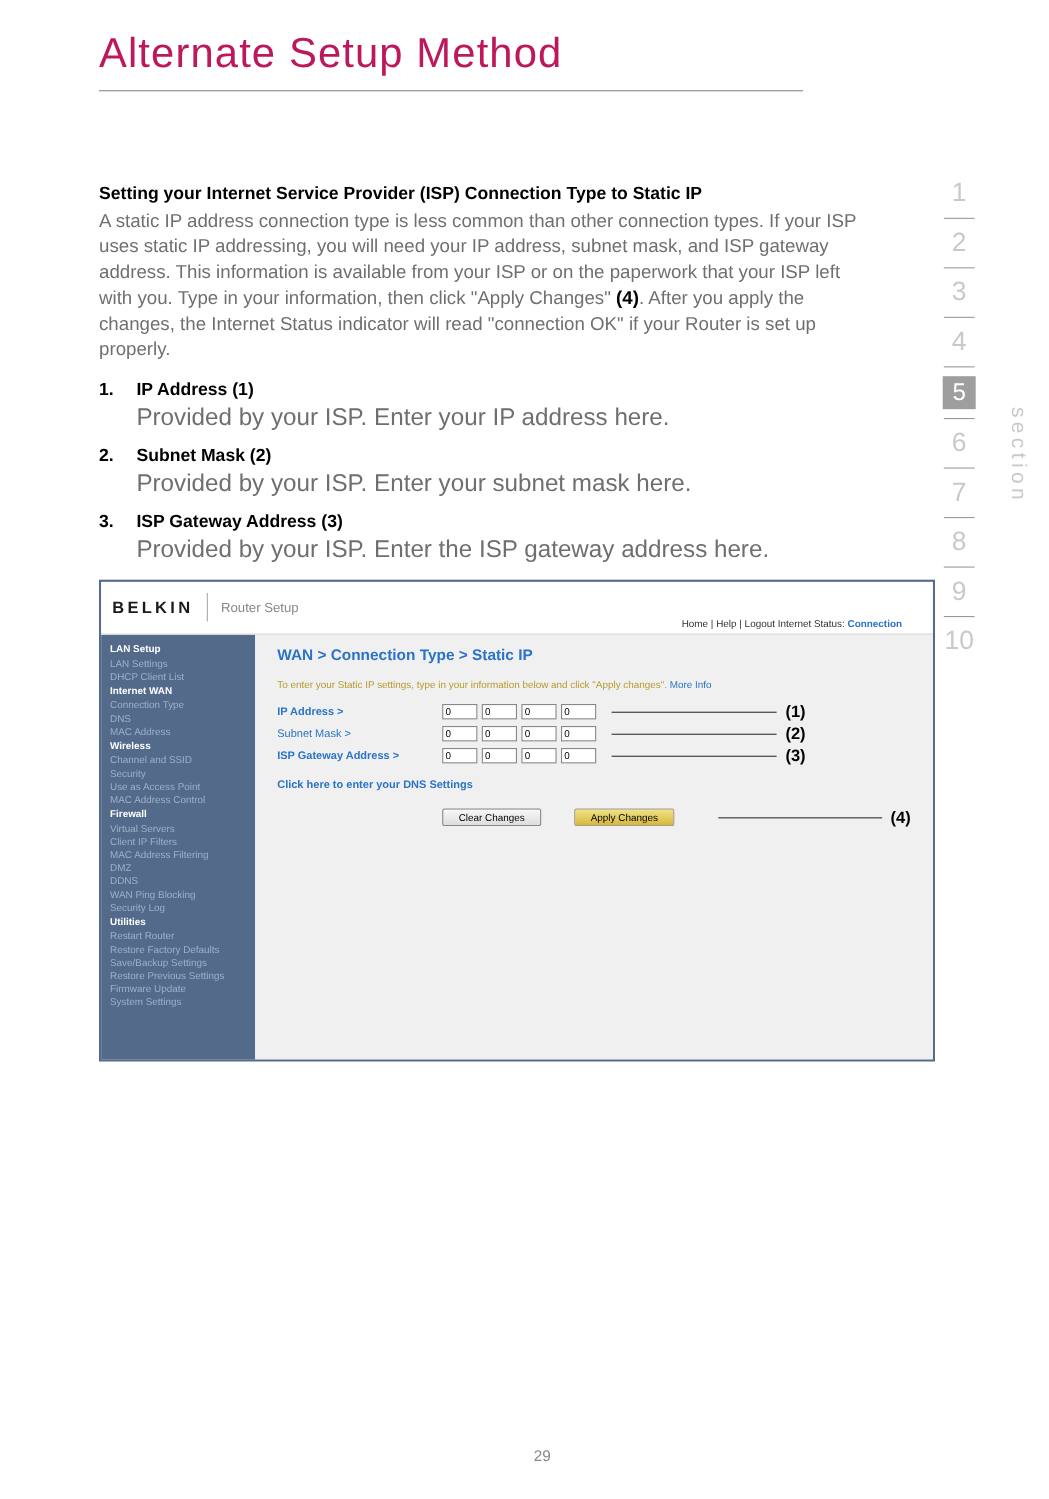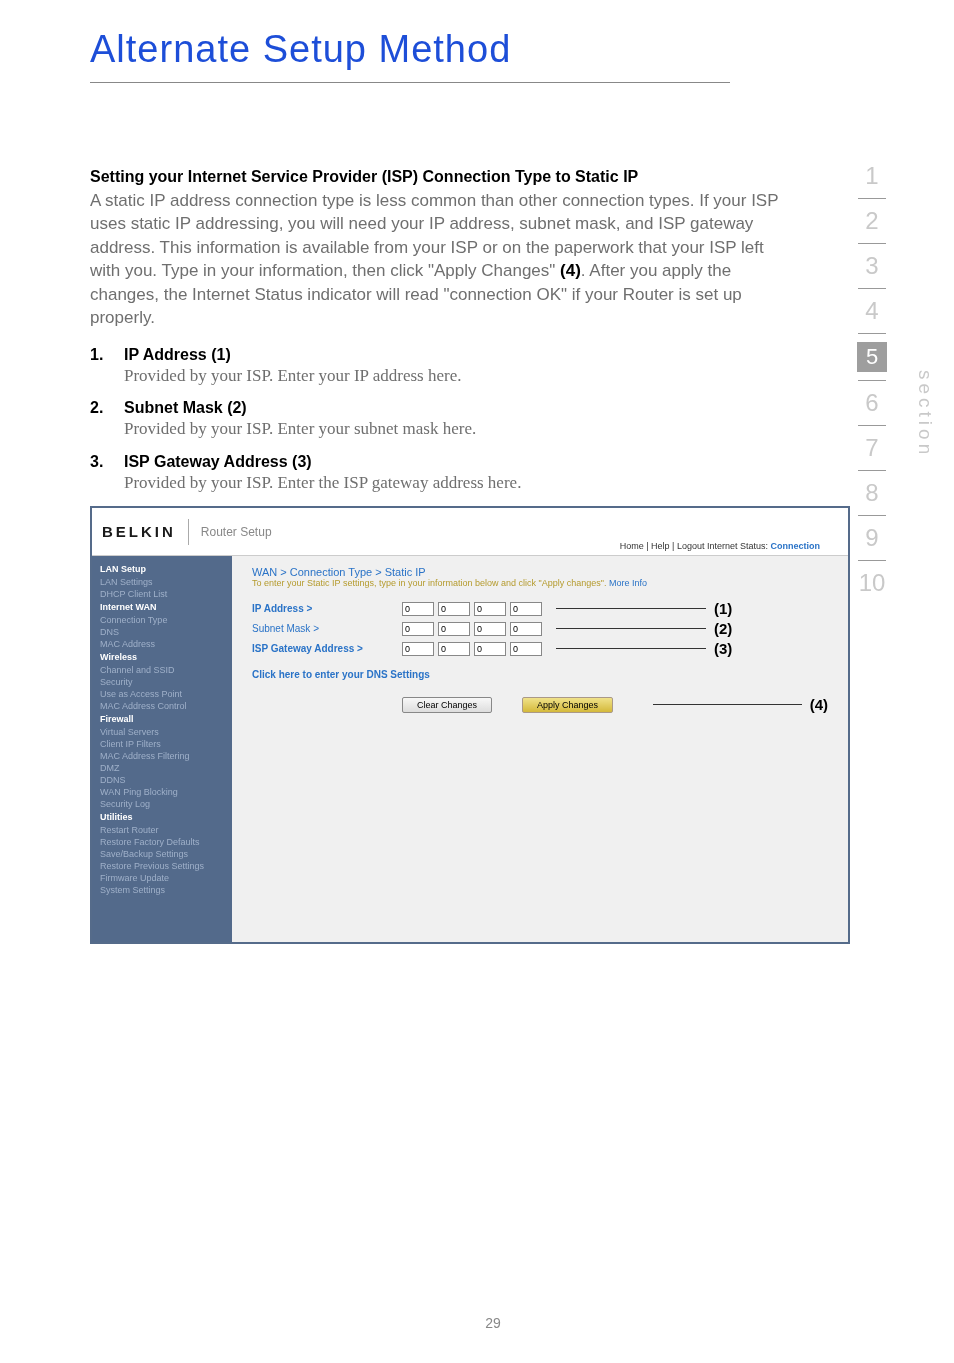--- a/index.html
+++ b/index.html
@@ -10,21 +10,21 @@
     height: 1363px;
     position: relative;
     color: #000;
   }
   .page-title {
     position: absolute;
     top: 28px;
     left: 90px;
     font-size: 38px;
     font-weight: 300;
-    color: #1d4ed8;
+    color: #be185d;
     letter-spacing: 1px;
   }
   .title-underline {
     position: absolute;
     top: 82px;
     left: 90px;
     width: 640px;
     height: 1px;
     background: #888;
   }
@@ -45,21 +45,21 @@
     color: #6f6f6f;
     line-height: 1.38;
     margin-bottom: 16px;
   }
   .section-para .bold { font-weight: bold; color: #000; }
   .numlist { list-style: none; }
   .numitem { display: flex; margin-bottom: 12px; }
   .numitem .num { font-size: 16px; font-weight: bold; width: 34px; flex: 0 0 34px; }
   .numitem .body { flex: 1; }
   .numitem .h { font-size: 16px; font-weight: bold; }
-  .numitem .p { font-size: 17px; color: #6f6f6f; line-height: 1.38; font-family: Liberation Serif, serif; }
+  .numitem .p { font-size: 22px; color: #6f6f6f; line-height: 1.38; }
 
   
   .shot {
     position: relative;
     width: 760px;
     height: 438px;
     background: #fff;
     border: 2px solid #556b8a;
     margin-top: 6px;
   }
@@ -106,21 +106,21 @@
   }
   .shot-side .grp { color: #fff; font-weight: bold; padding: 2px 8px; }
   .shot-side .itm { padding: 1px 21px 1px 8px; color: #9fb0c9; }
   .shot-main {
     flex: 1;
     background: #f0f0f0;
     padding: 10px 20px;
     position: relative;
     font-size: 10px;
   }
-  .breadcrumb { color: #2a73c7; font-weight: normal; font-size: 11px; }
+  .breadcrumb { color: #2a73c7; font-weight: bold; font-size: 14px; margin-bottom: 14px; }
   .instruction { color: #b59b2e; font-size: 9px; margin-bottom: 12px; }
   .instruction .more { color: #2a73c7; }
   .formrow { display: flex; align-items: center; margin-bottom: 3px; }
   .formrow .lbl { width: 150px; color: #2a73c7; font-size: 10px; }
   .formrow .lbl.bold { font-weight: bold; }
   .ipbox { width: 32px; height: 14px; font-size: 9px; border: 1px solid #888; background: #fff; margin-right: 4px; padding: 0 2px; display: inline-block; line-height: 12px; }
   .annot-line { flex: 1; border-top: 1px solid #333; margin: 0 8px 0 10px; max-width: 150px; }
   .annot-num { font-size: 15px; font-weight: bold; color: #000; }
   .dns-link { color: #2a73c7; font-size: 10px; margin-top: 12px; font-weight: bold; }
   .btnrow { margin-top: 16px; display: flex; align-items: center; padding-left: 150px; }

